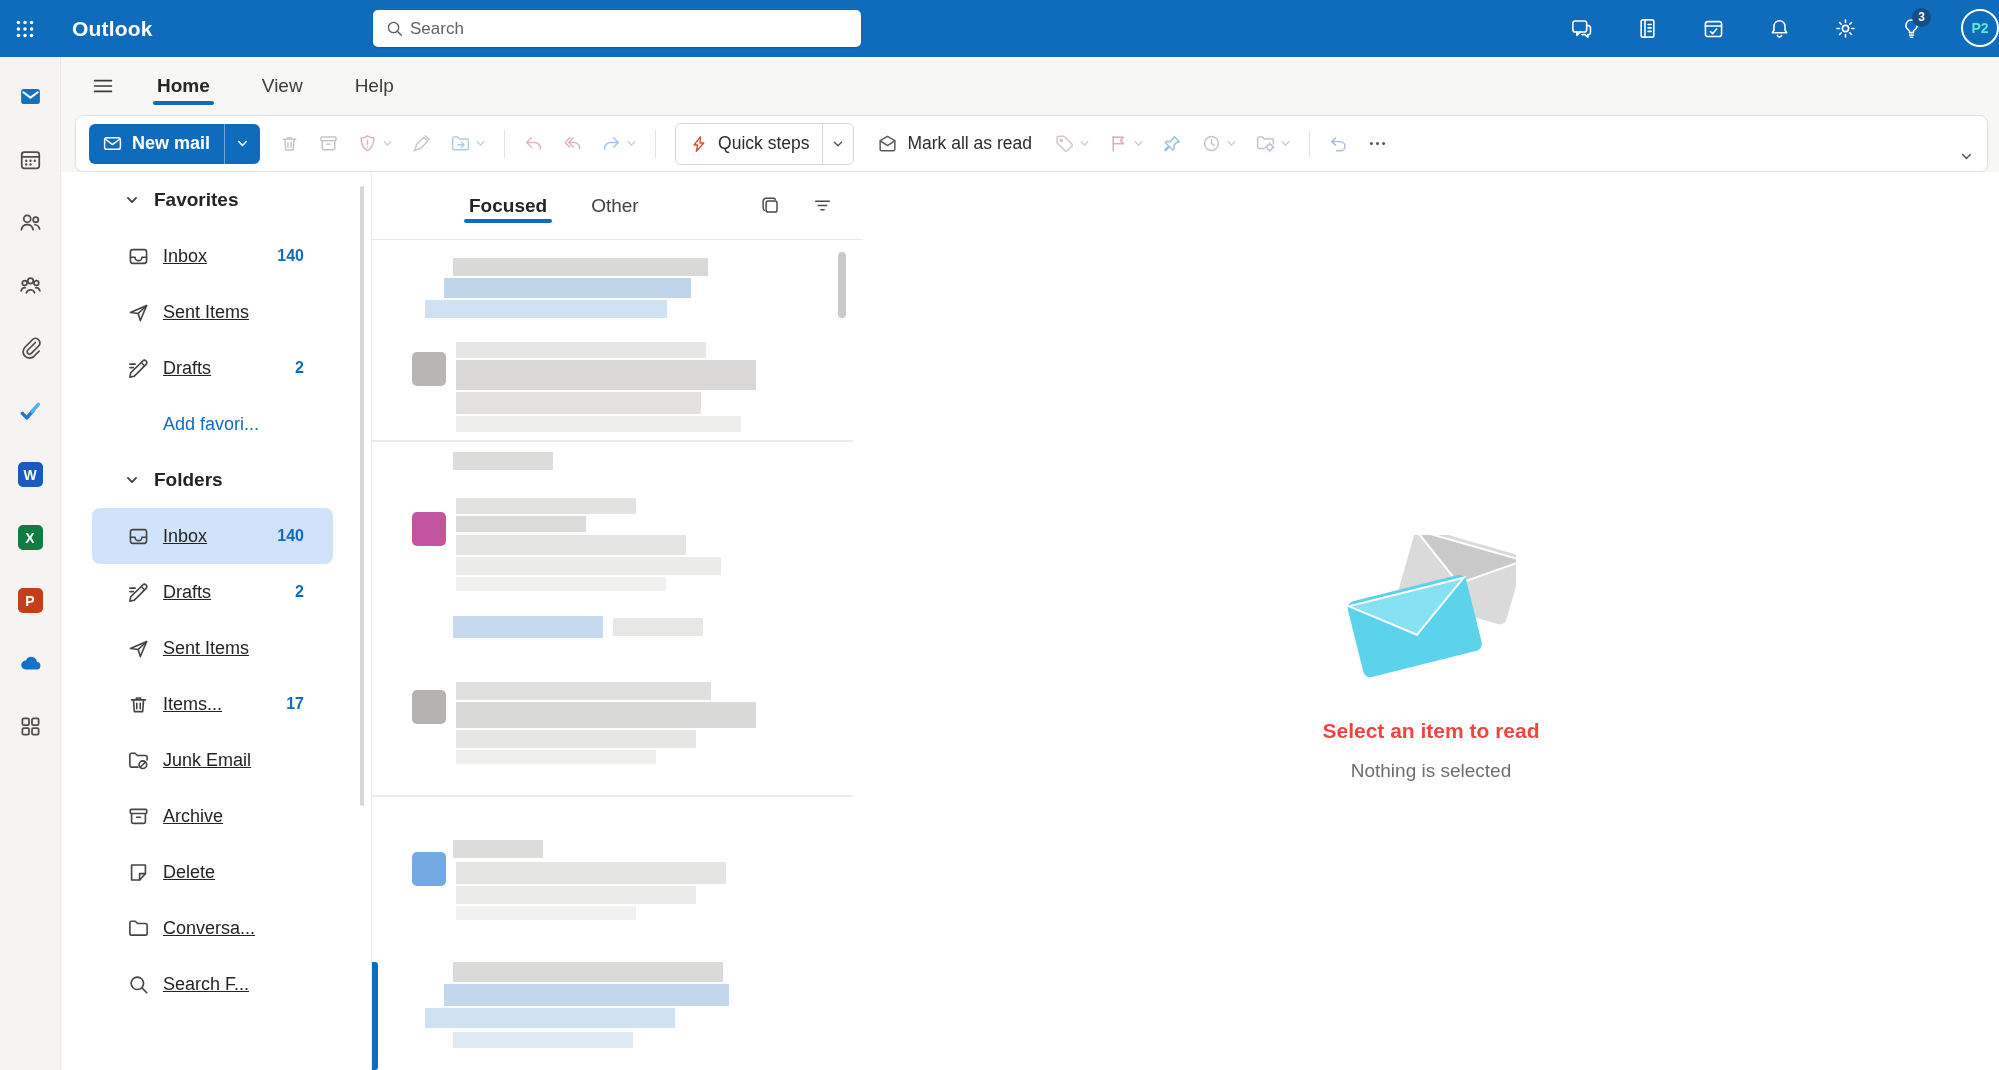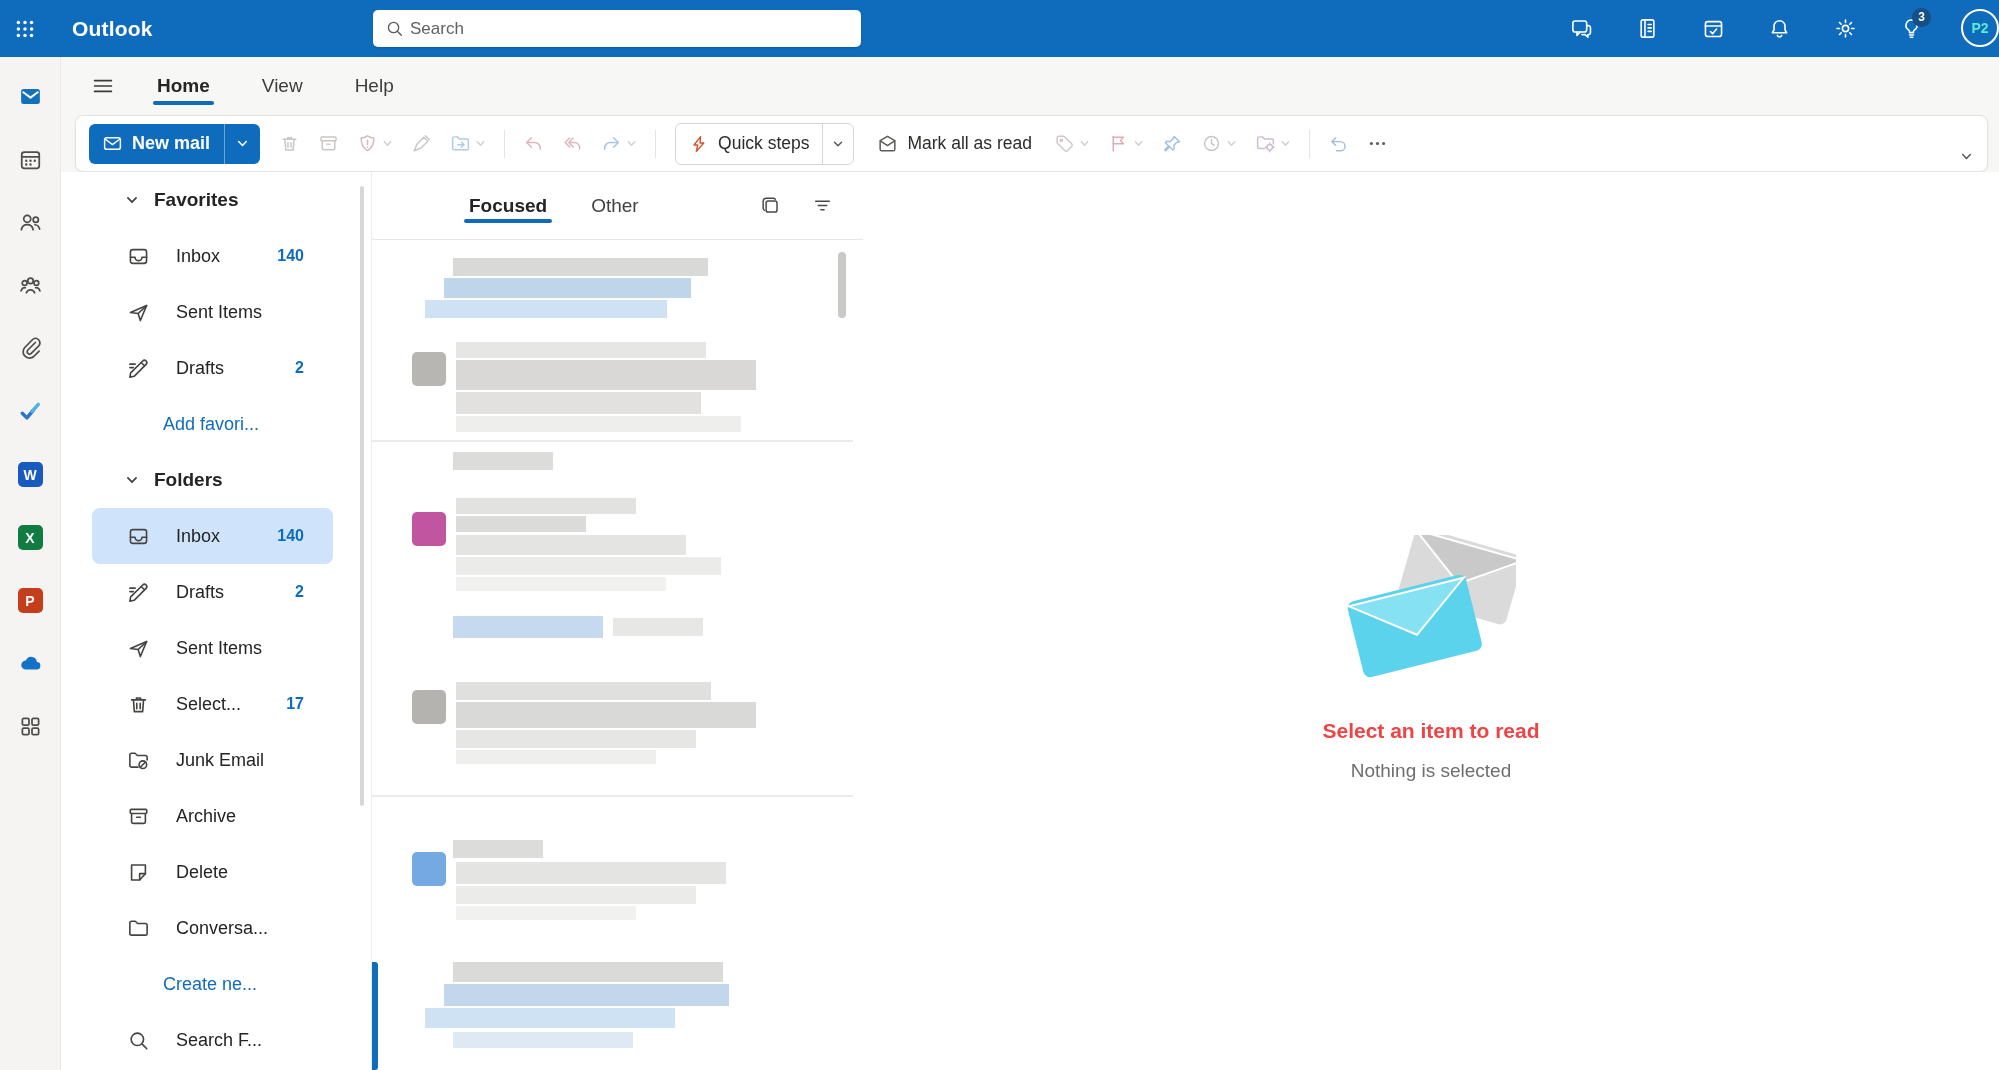--- a/index.html
+++ b/index.html
@@ -64,21 +64,21 @@
   
   .sidebar{position:absolute;left:61px;top:172px;width:310px;bottom:0;background:#fff;}
   .shead{height:56px;display:flex;align-items:center;cursor:pointer;}
   .shead .chev{margin-left:64px;color:#424242;}
   .shead .chev svg{width:14px;height:14px;}
   .shead .slabel{margin-left:15px;font-size:19px;font-weight:700;color:#242424;}
   .srow{height:56px;margin:0 38px 0 31px;border-radius:8px;display:flex;align-items:center;cursor:pointer;}
   .srow.sel{background:#cfe4fa;}
   .sicon{margin-left:35px;width:23px;height:23px;color:#454442;}
   .sicon svg{width:23px;height:23px;}
-  .slabel2{margin-left:26px;font-size:18px;color:#242424;}
+  .slabel2{margin-left:13px;font-size:18px;color:#242424;text-decoration:underline;}
   .scount{margin-left:auto;margin-right:29px;font-size:16px;font-weight:700;color:#0f6cbd;}
   .slink{margin-left:71px;font-size:18px;color:#0f6cbd;}
   .side-scroll{position:absolute;left:299px;top:14px;width:4px;height:620px;background:#d8d7d5;border-radius:2px;}
   
   .list-pane{position:absolute;left:371px;top:172px;width:491px;bottom:0;background:#fff;border-left:1px solid #ececea;border-right:1px solid #e3e3e1;box-sizing:content-box;}
   .list-header{position:relative;height:68px;display:flex;align-items:center;padding-left:95px;border-bottom:1px solid #e8e8e6;box-sizing:border-box;}
   .ltab{position:relative;font-size:19px;color:#424242;padding:14px 2px;margin-right:40px;cursor:pointer;}
   .ltab.active{font-weight:700;color:#242424;}
   .ltab.active::after{content:"";position:absolute;left:-3px;right:-3px;bottom:8px;height:4px;border-radius:2px;background:#0f6cbd;}
   .lh-icons{margin-left:auto;display:flex;align-items:center;gap:22px;padding-right:26px;}
@@ -584,21 +584,21 @@
         <div class="slabel2">Sent Items</div>
       </div>
       <div class="srow">
         <div class="sicon">
           <svg viewBox="0 0 20 20" fill="none" stroke="currentColor" stroke-width="1.4" stroke-linecap="round" stroke-linejoin="round" width="100%" height="100%">
             <path d="M4 6h12M8.2 6V4.4h3.6V6"></path>
             <path d="M5.6 6l.8 10.2h7.2L14.4 6"></path>
             <path d="M8.5 9v4.6M11.5 9v4.6"></path>
           </svg>
         </div>
-        <div class="slabel2">Select...</div>
+        <div class="slabel2">Items...</div>
         <div class="scount">17</div>
       </div>
       <div class="srow">
         <div class="sicon">
           <svg viewBox="0 0 20 20" fill="none" stroke="currentColor" stroke-width="1.4" stroke-linecap="round" stroke-linejoin="round" width="100%" height="100%">
             <path d="M9.5 15.8H4a1.5 1.5 0 0 1-1.5-1.5V5.2A1.5 1.5 0 0 1 4 3.7h3l2 2h7a1.5 1.5 0 0 1 1.5 1.5v2.3"></path>
             <circle cx="13.8" cy="13.6" r="3.3"></circle>
             <path d="M11.5 15.9l4.6-4.6"></path>
           </svg>
         </div>
@@ -623,23 +623,20 @@
         </div>
         <div class="slabel2">Delete</div>
       </div>
       <div class="srow">
         <div class="sicon">
           <svg viewBox="0 0 20 20" fill="none" stroke="currentColor" stroke-width="1.4" stroke-linecap="round" stroke-linejoin="round" width="100%" height="100%">
             <path d="M2.5 5.2a1.5 1.5 0 0 1 1.5-1.5h3.2l2 2H16a1.5 1.5 0 0 1 1.5 1.5v7.1a1.5 1.5 0 0 1-1.5 1.5H4a1.5 1.5 0 0 1-1.5-1.5V5.2z"></path>
           </svg>
         </div>
         <div class="slabel2">Conversa...</div>
-      </div>
-      <div class="srow">
-        <div class="slink">Create ne...</div>
       </div>
       <div class="srow">
         <div class="sicon">
           <svg viewBox="0 0 20 20" fill="none" stroke="currentColor" stroke-width="1.4" stroke-linecap="round" stroke-linejoin="round" width="100%" height="100%">
             <circle cx="9" cy="9" r="5.4"></circle>
             <path d="M13.2 13.2l4 4"></path>
           </svg>
         </div>
         <div class="slabel2">Search F...</div>
       </div>

